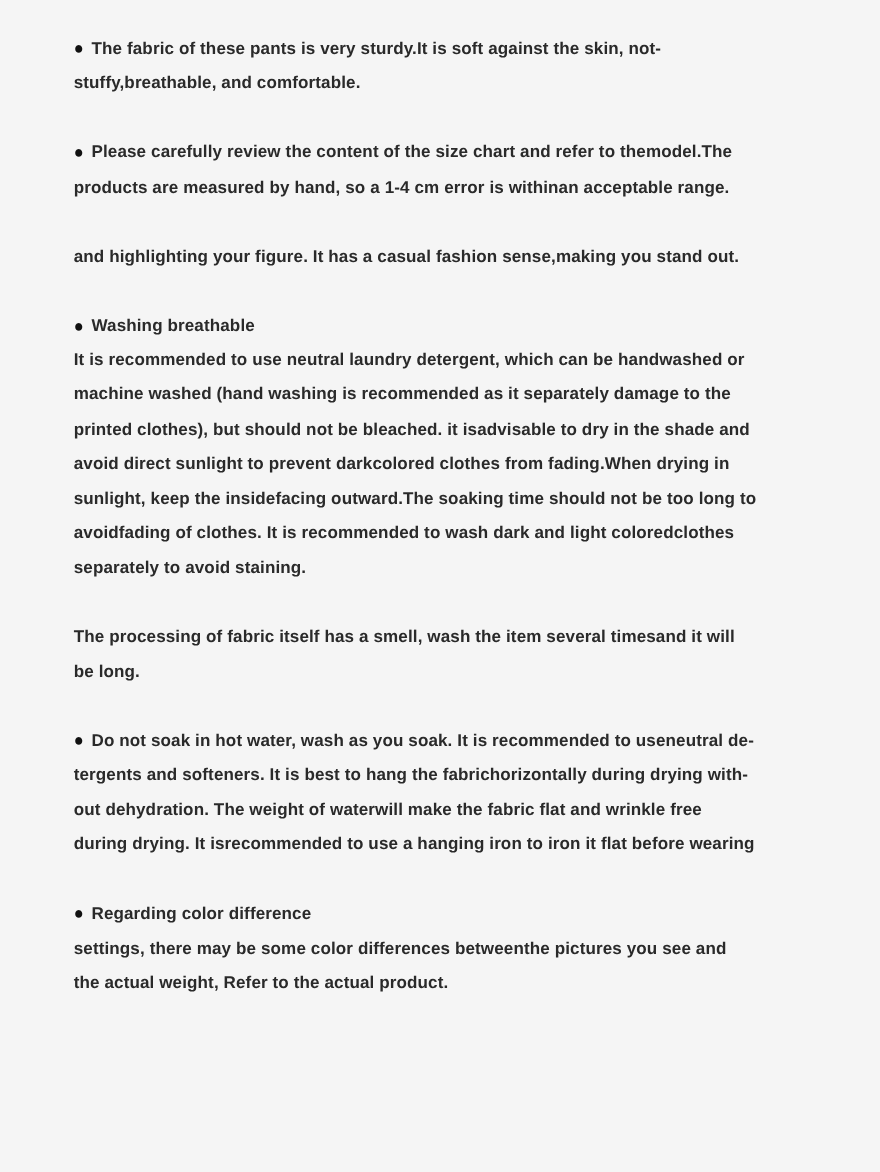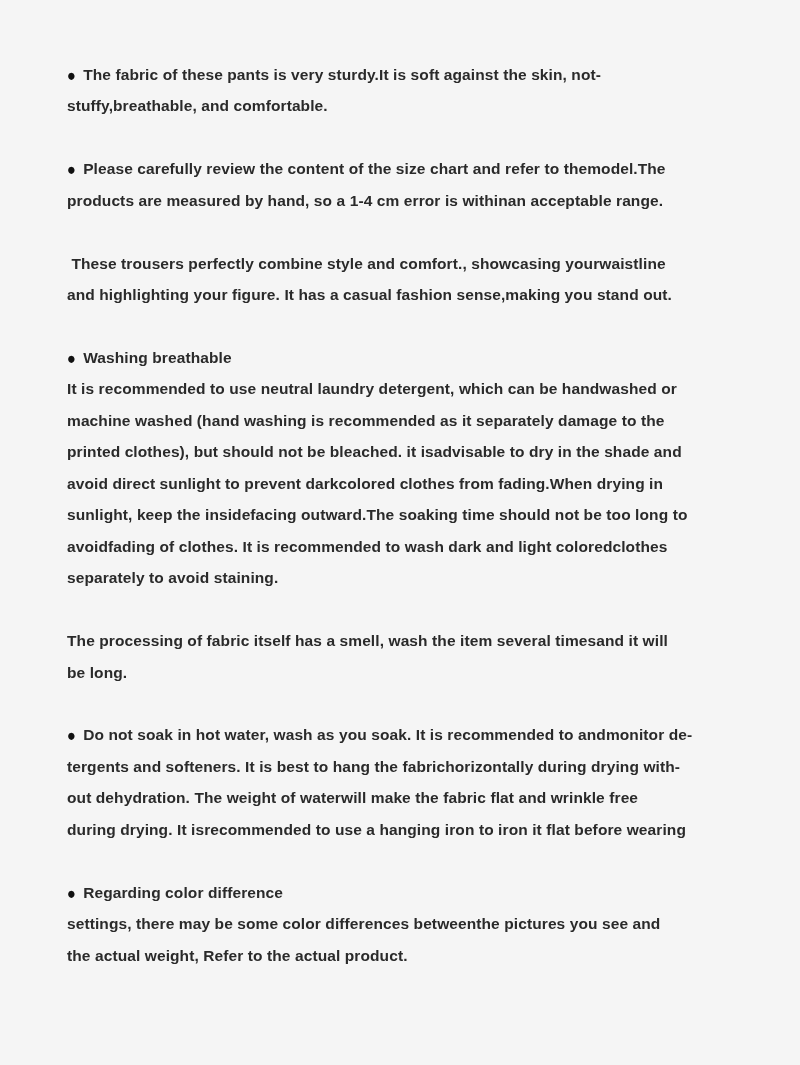--- a/index.html
+++ b/index.html
@@ -13,21 +13,21 @@
     overflow: hidden;
   }
   .page {
     position: relative;
     width: 800px;
     height: 1065px;
     background: #f5f5f5;
   }
   .doc {
     box-sizing: border-box;
-    padding: 59px 38px 0 67px;
+    padding: 29px 38px 0 67px;
     font-family: "Liberation Sans", "DejaVu Sans", sans-serif;
     font-weight: bold;
     font-size: 15.5px;
     line-height: 31.45px;
     letter-spacing: 0.1px;
     color: #2a2a2a;
   }
   .para {
     margin: 0 0 31.45px 0;
   }
@@ -55,42 +55,41 @@
       <div class="line"><span class="bullet">●</span><span>The fabric of these pants is very sturdy.It is soft against the skin, not-</span></div>
       <div class="line">stuffy,breathable, and comfortable.</div>
     </div>
 
     <div class="para">
       <div class="line"><span class="bullet">●</span><span>Please carefully review the content of the size chart and refer to themodel.The</span></div>
       <div class="line">products are measured by hand, so a 1-4 cm error is withinan acceptable range.</div>
     </div>
 
     <div class="para">
-      <div class="line"> These trousers perfectly combine style and comfort., showcasing yourwaistline</div>
       <div class="line">and highlighting your figure. It has a casual fashion sense,making you stand out.</div>
     </div>
 
     <div class="para">
       <div class="line"><span class="bullet">●</span><span>Washing breathable</span></div>
       <div class="line">It is recommended to use neutral laundry detergent, which can be handwashed or</div>
       <div class="line">machine washed (hand washing is recommended as it separately damage to the</div>
       <div class="line">printed clothes), but should not be bleached. it isadvisable to dry in the shade and</div>
       <div class="line">avoid direct sunlight to prevent darkcolored clothes from fading.When drying in</div>
       <div class="line">sunlight, keep the insidefacing outward.The soaking time should not be too long to</div>
       <div class="line">avoidfading of clothes. It is recommended to wash dark and light coloredclothes</div>
       <div class="line">separately to avoid staining.</div>
     </div>
 
     <div class="para">
       <div class="line">The processing of fabric itself has a smell, wash the item several timesand it will</div>
       <div class="line">be long.</div>
     </div>
 
     <div class="para">
-      <div class="line"><span class="bullet">●</span><span>Do not soak in hot water, wash as you soak. It is recommended to andmonitor de-</span></div>
+      <div class="line"><span class="bullet">●</span><span>Do not soak in hot water, wash as you soak. It is recommended to useneutral de-</span></div>
       <div class="line">tergents and softeners. It is best to hang the fabrichorizontally during drying with-</div>
       <div class="line">out dehydration. The weight of waterwill make the fabric flat and wrinkle free</div>
       <div class="line">during drying. It isrecommended to use a hanging iron to iron it flat before wearing</div>
     </div>
 
     <div class="para">
       <div class="line"><span class="bullet">●</span><span>Regarding color difference</span></div>
       <div class="line">settings, there may be some color differences betweenthe pictures you see and</div>
       <div class="line">the actual weight, Refer to the actual product.</div>
     </div>

